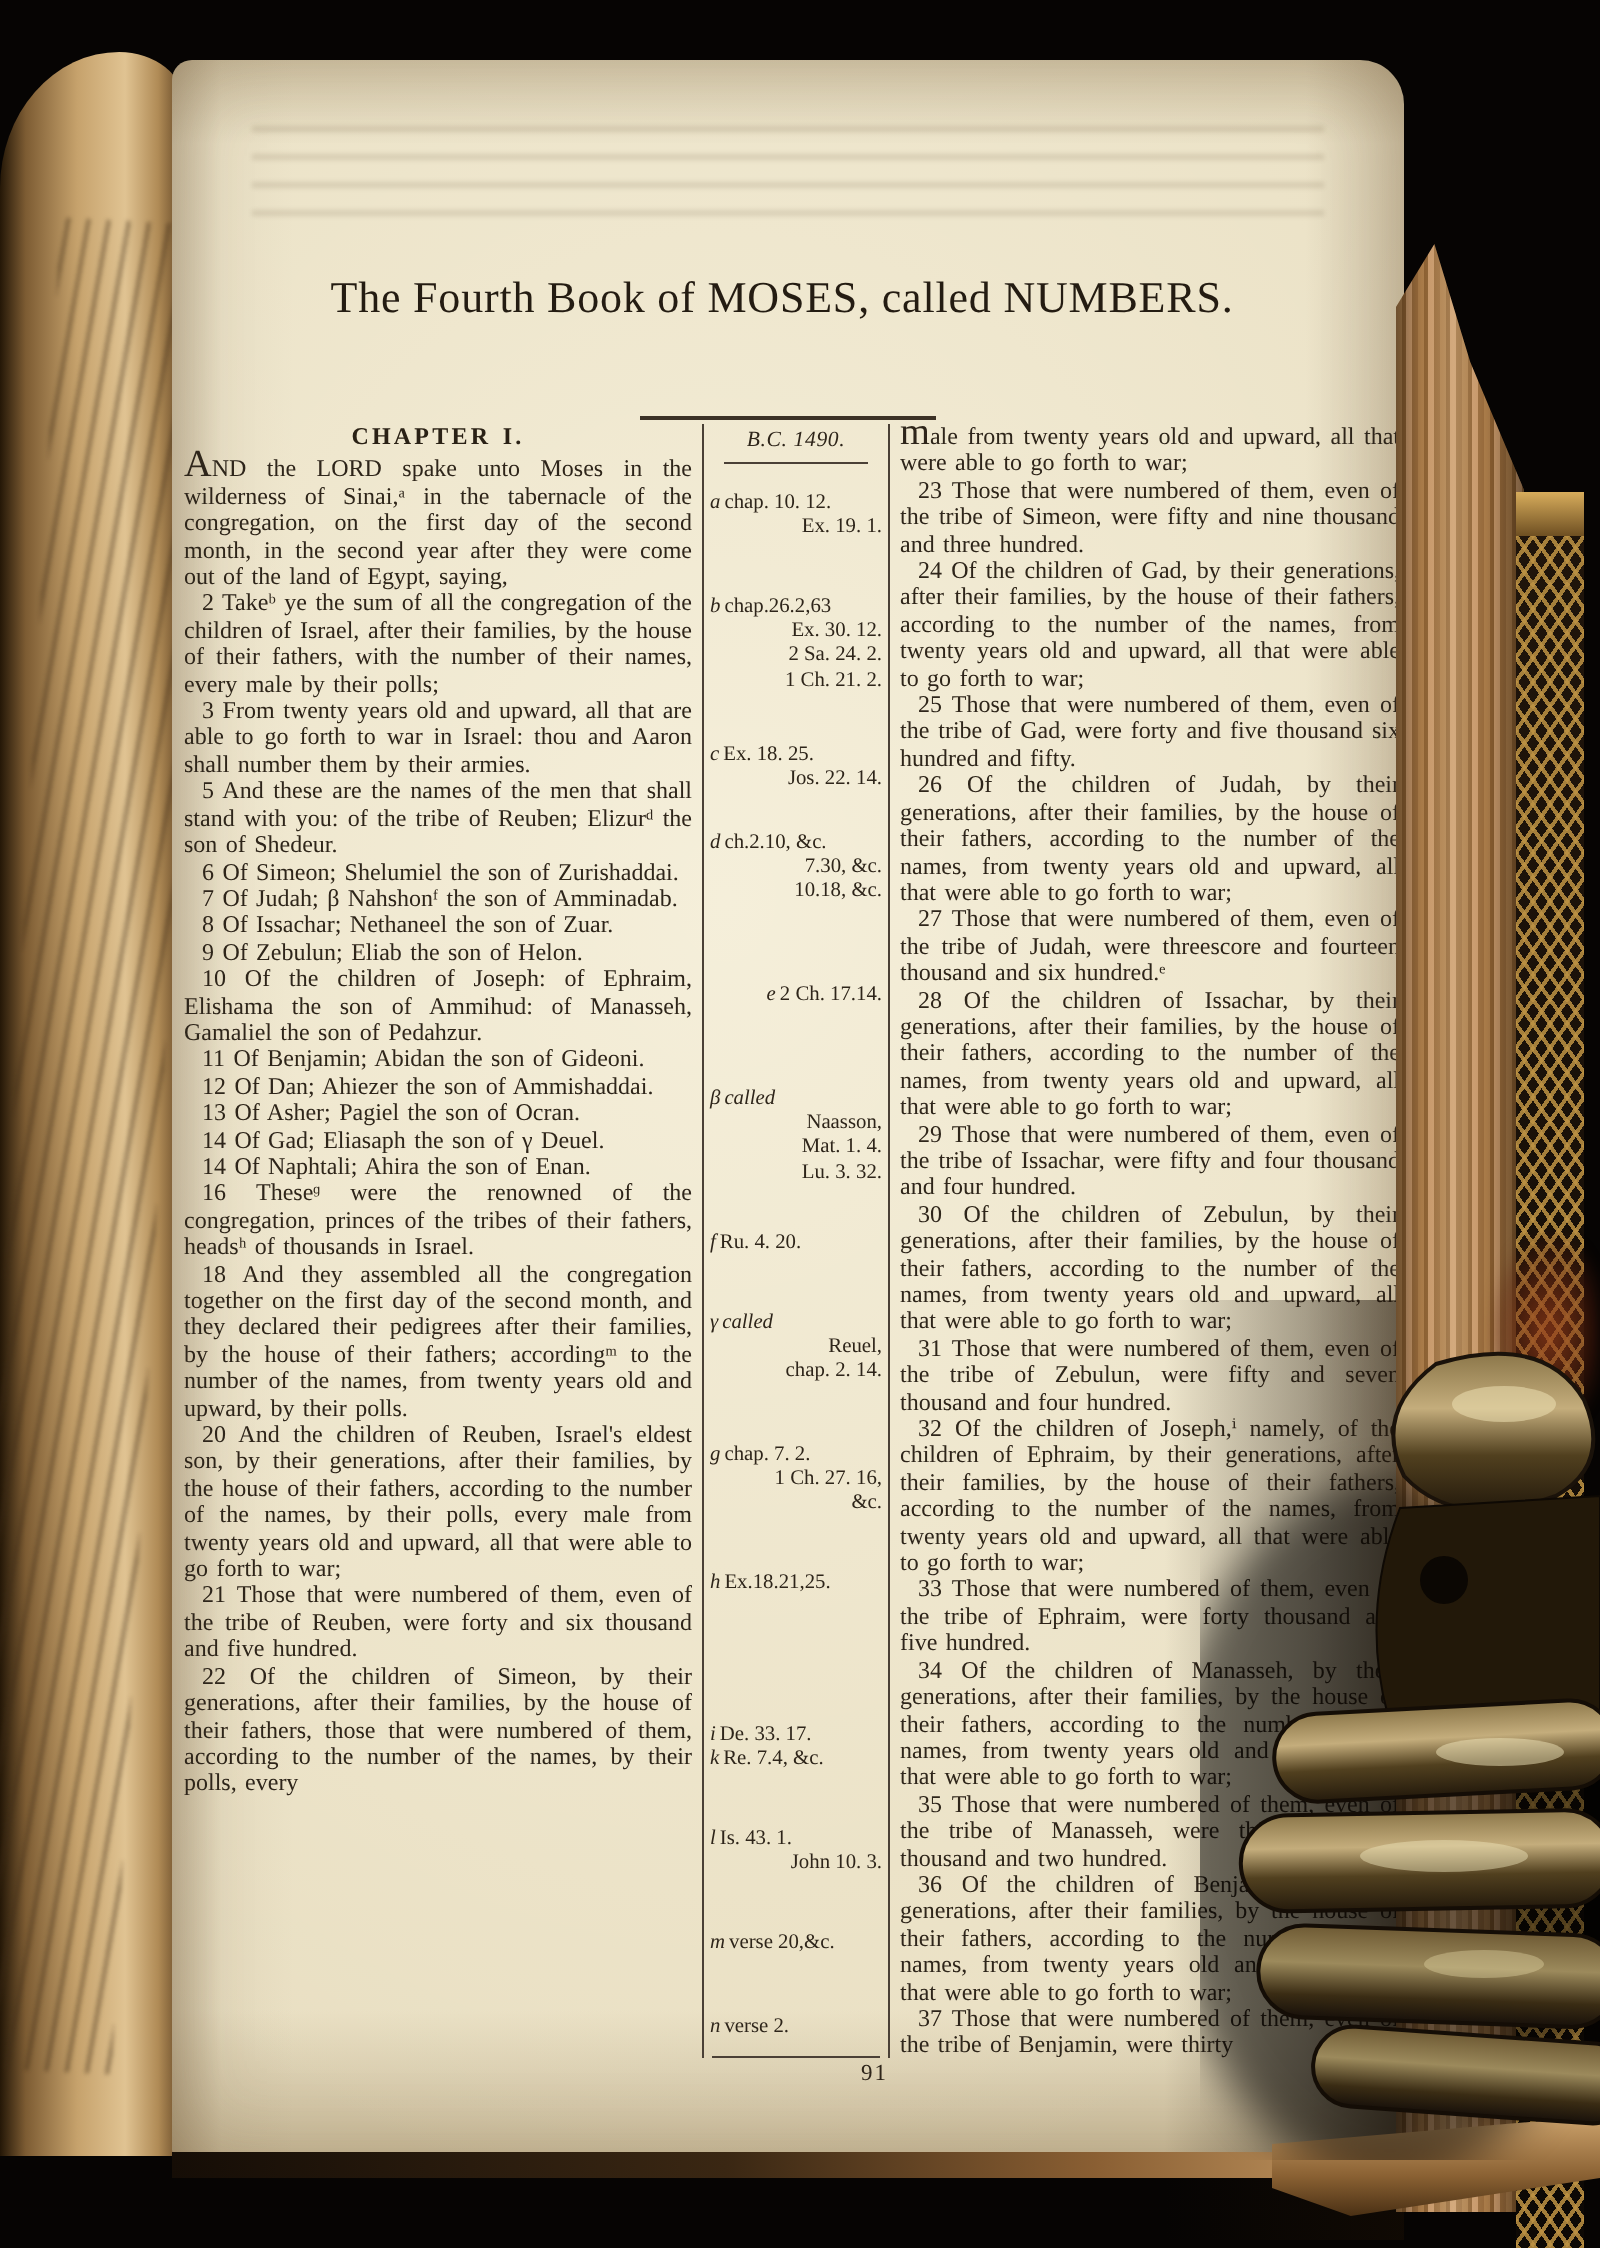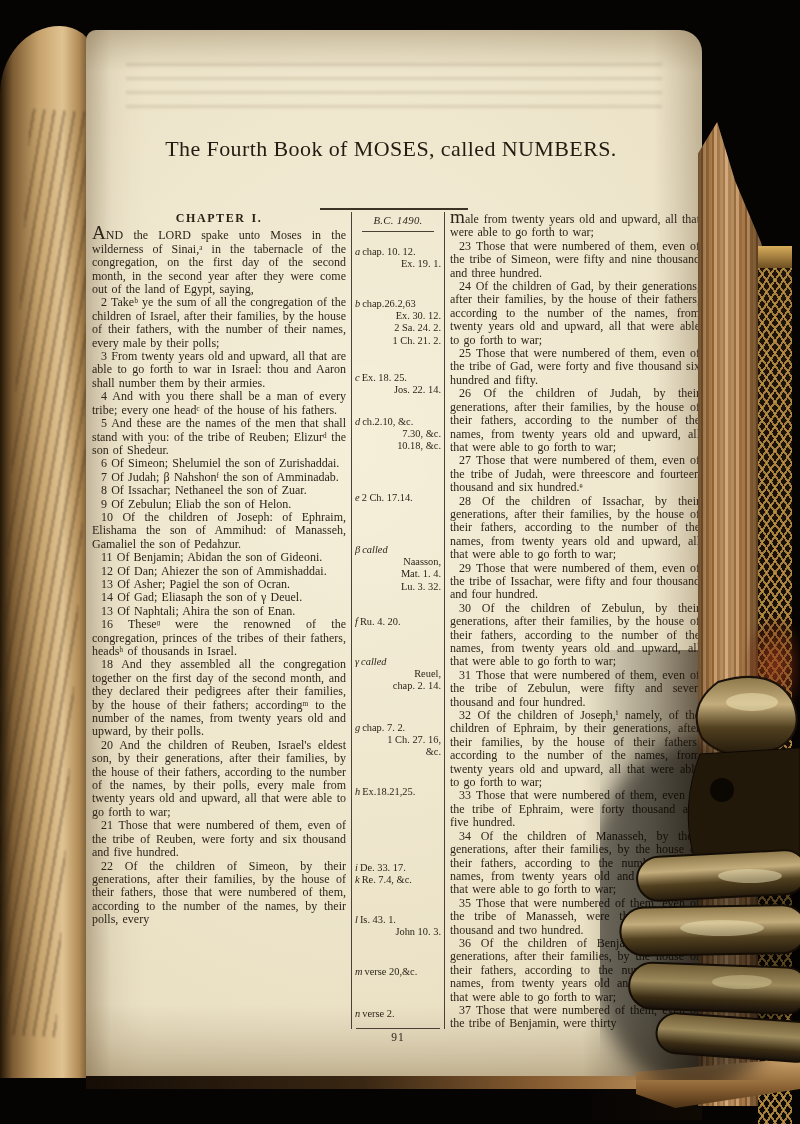--- a/index.html
+++ b/index.html
@@ -110,21 +110,21 @@
     letter-spacing:.3px;
   }
   .bc-rule{width:72px;height:1px;background:var(--rule);margin:5px auto 0;}
   .note{position:absolute;left:3px;right:3px;}
   .note .marker{font-style:italic;padding-right:2px;}
   .note .n-line{white-space:nowrap;}
   .note .n-line.cont{text-align:right;}
   .note .n-line.i{font-style:italic;}
   .mid-bottom-rule{position:absolute;bottom:0;left:4px;right:4px;height:1px;background:var(--rule);}
   .page-num{
-    position:absolute;top:100%;left:0;right:0;text-align:center;margin-top:2px;
+    position:absolute;top:100%;left:0;right:0;text-align:right;margin-top:2px;
     font-size:11.5px;letter-spacing:1px;
   }
 </style>
 </head>
 <body>
 
 <div class="prev-page">
   <div class="ghost-lines"></div>
 </div>
 
@@ -134,32 +134,31 @@
   <div class="title">The Fourth Book of MOSES, called NUMBERS.</div>
   <div class="title-rule"></div>
 
   <div class="columns">
     <div class="col-left">
       <div class="chapter-heading">CHAPTER I.</div>
       <div id="left-verses">
           <p class="verse no-indent">AND the LORD spake unto Moses in the wilderness of Sinai,ᵃ in the tabernacle of the congregation, on the first day of the second month, in the second year after they were come out of the land of Egypt, saying,</p>
           <p class="verse">2 Takeᵇ ye the sum of all the congregation of the children of Israel, after their families, by the house of their fathers, with the number of their names, every male by their polls;</p>
           <p class="verse">3 From twenty years old and upward, all that are able to go forth to war in Israel: thou and Aaron shall number them by their armies.</p>
-          <p class="verse">4 And with you there shall be a man of every tribe; every one headᶜ of the house of his fathers.</p>
           <p class="verse">5 And these are the names of the men that shall stand with you: of the tribe of Reuben; Elizurᵈ the son of Shedeur.</p>
           <p class="verse">6 Of Simeon; Shelumiel the son of Zurishaddai.</p>
           <p class="verse">7 Of Judah; β Nahshonᶠ the son of Amminadab.</p>
           <p class="verse">8 Of Issachar; Nethaneel the son of Zuar.</p>
           <p class="verse">9 Of Zebulun; Eliab the son of Helon.</p>
           <p class="verse">10 Of the children of Joseph: of Ephraim, Elishama the son of Ammihud: of Manasseh, Gamaliel the son of Pedahzur.</p>
           <p class="verse">11 Of Benjamin; Abidan the son of Gideoni.</p>
           <p class="verse">12 Of Dan; Ahiezer the son of Ammishaddai.</p>
           <p class="verse">13 Of Asher; Pagiel the son of Ocran.</p>
           <p class="verse">14 Of Gad; Eliasaph the son of γ Deuel.</p>
-          <p class="verse">13 Of Naphtali; Ahira the son of Enan.</p>
+          <p class="verse">14 Of Naphtali; Ahira the son of Enan.</p>
           <p class="verse">16 Theseᶢ were the renowned of the congregation, princes of the tribes of their fathers, headsʰ of thousands in Israel.</p>
           <p class="verse">18 And they assembled all the congregation together on the first day of the second month, and they declared their pedigrees after their families, by the house of their fathers; accordingᵐ to the number of the names, from twenty years old and upward, by their polls.</p>
           <p class="verse">20 And the children of Reuben, Israel's eldest son, by their generations, after their families, by the house of their fathers, according to the number of the names, by their polls, every male from twenty years old and upward, all that were able to go forth to war;</p>
           <p class="verse">21 Those that were numbered of them, even of the tribe of Reuben, were forty and six thousand and five hundred.</p>
           <p class="verse">22 Of the children of Simeon, by their generations, after their families, by the house of their fathers, those that were numbered of them, according to the number of the names, by their polls, every</p>
         </div>
     </div>
 
     <div class="col-mid">
       <div class="bc-date">B.C. 1490.</div>
@@ -177,21 +176,21 @@
           </div>
           <div class="note" style="top: 160px;">
             <div class="n-line first"><span class="marker">c</span>Ex. 18. 25.</div>
             <div class="n-line cont">Jos. 22. 14.</div>
           </div>
           <div class="note" style="top: 204px;">
             <div class="n-line first"><span class="marker">d</span>ch.2.10, &amp;c.</div>
             <div class="n-line cont">7.30, &amp;c.</div>
             <div class="n-line cont">10.18, &amp;c.</div>
           </div>
-          <div class="note" style="top: 280px;">
+          <div class="note" style="top: 280px; text-align: right;">
             <div class="n-line first"><span class="marker">e</span>2 Ch. 17.14.</div>
           </div>
           <div class="note" style="top: 332px;">
             <div class="n-line first i"><span class="marker">β</span>called</div>
             <div class="n-line cont">Naasson,</div>
             <div class="n-line cont">Mat. 1. 4.</div>
             <div class="n-line cont">Lu. 3. 32.</div>
           </div>
           <div class="note" style="top: 404px;">
             <div class="n-line first"><span class="marker">f</span>Ru. 4. 20.</div>

